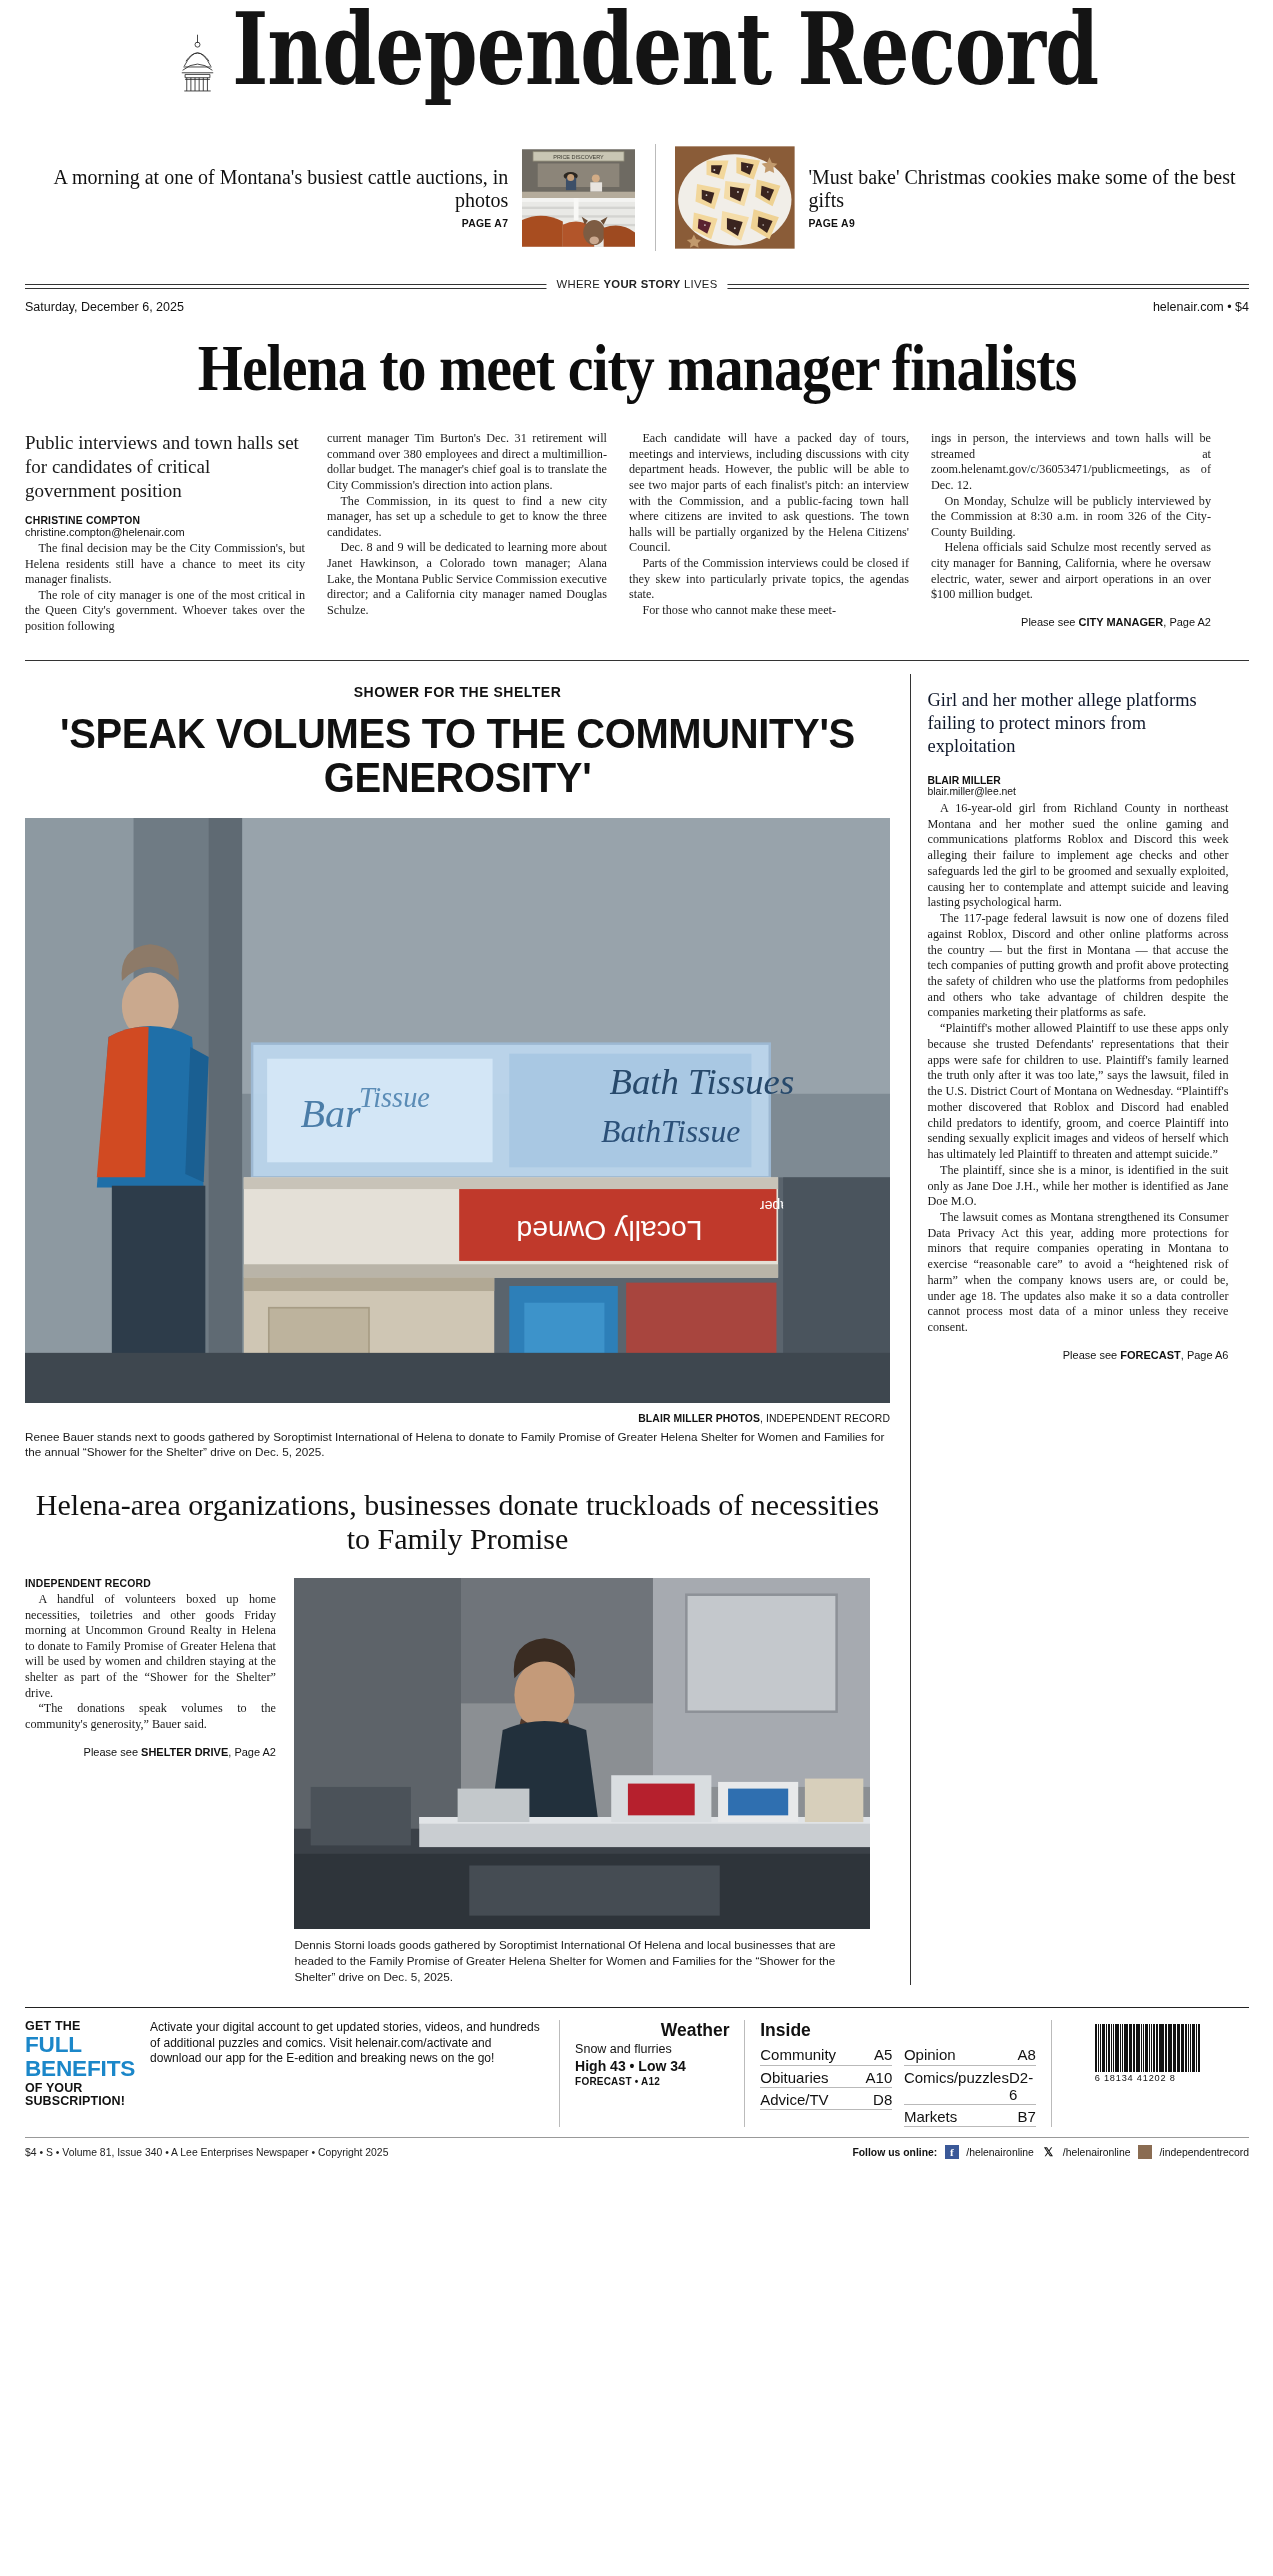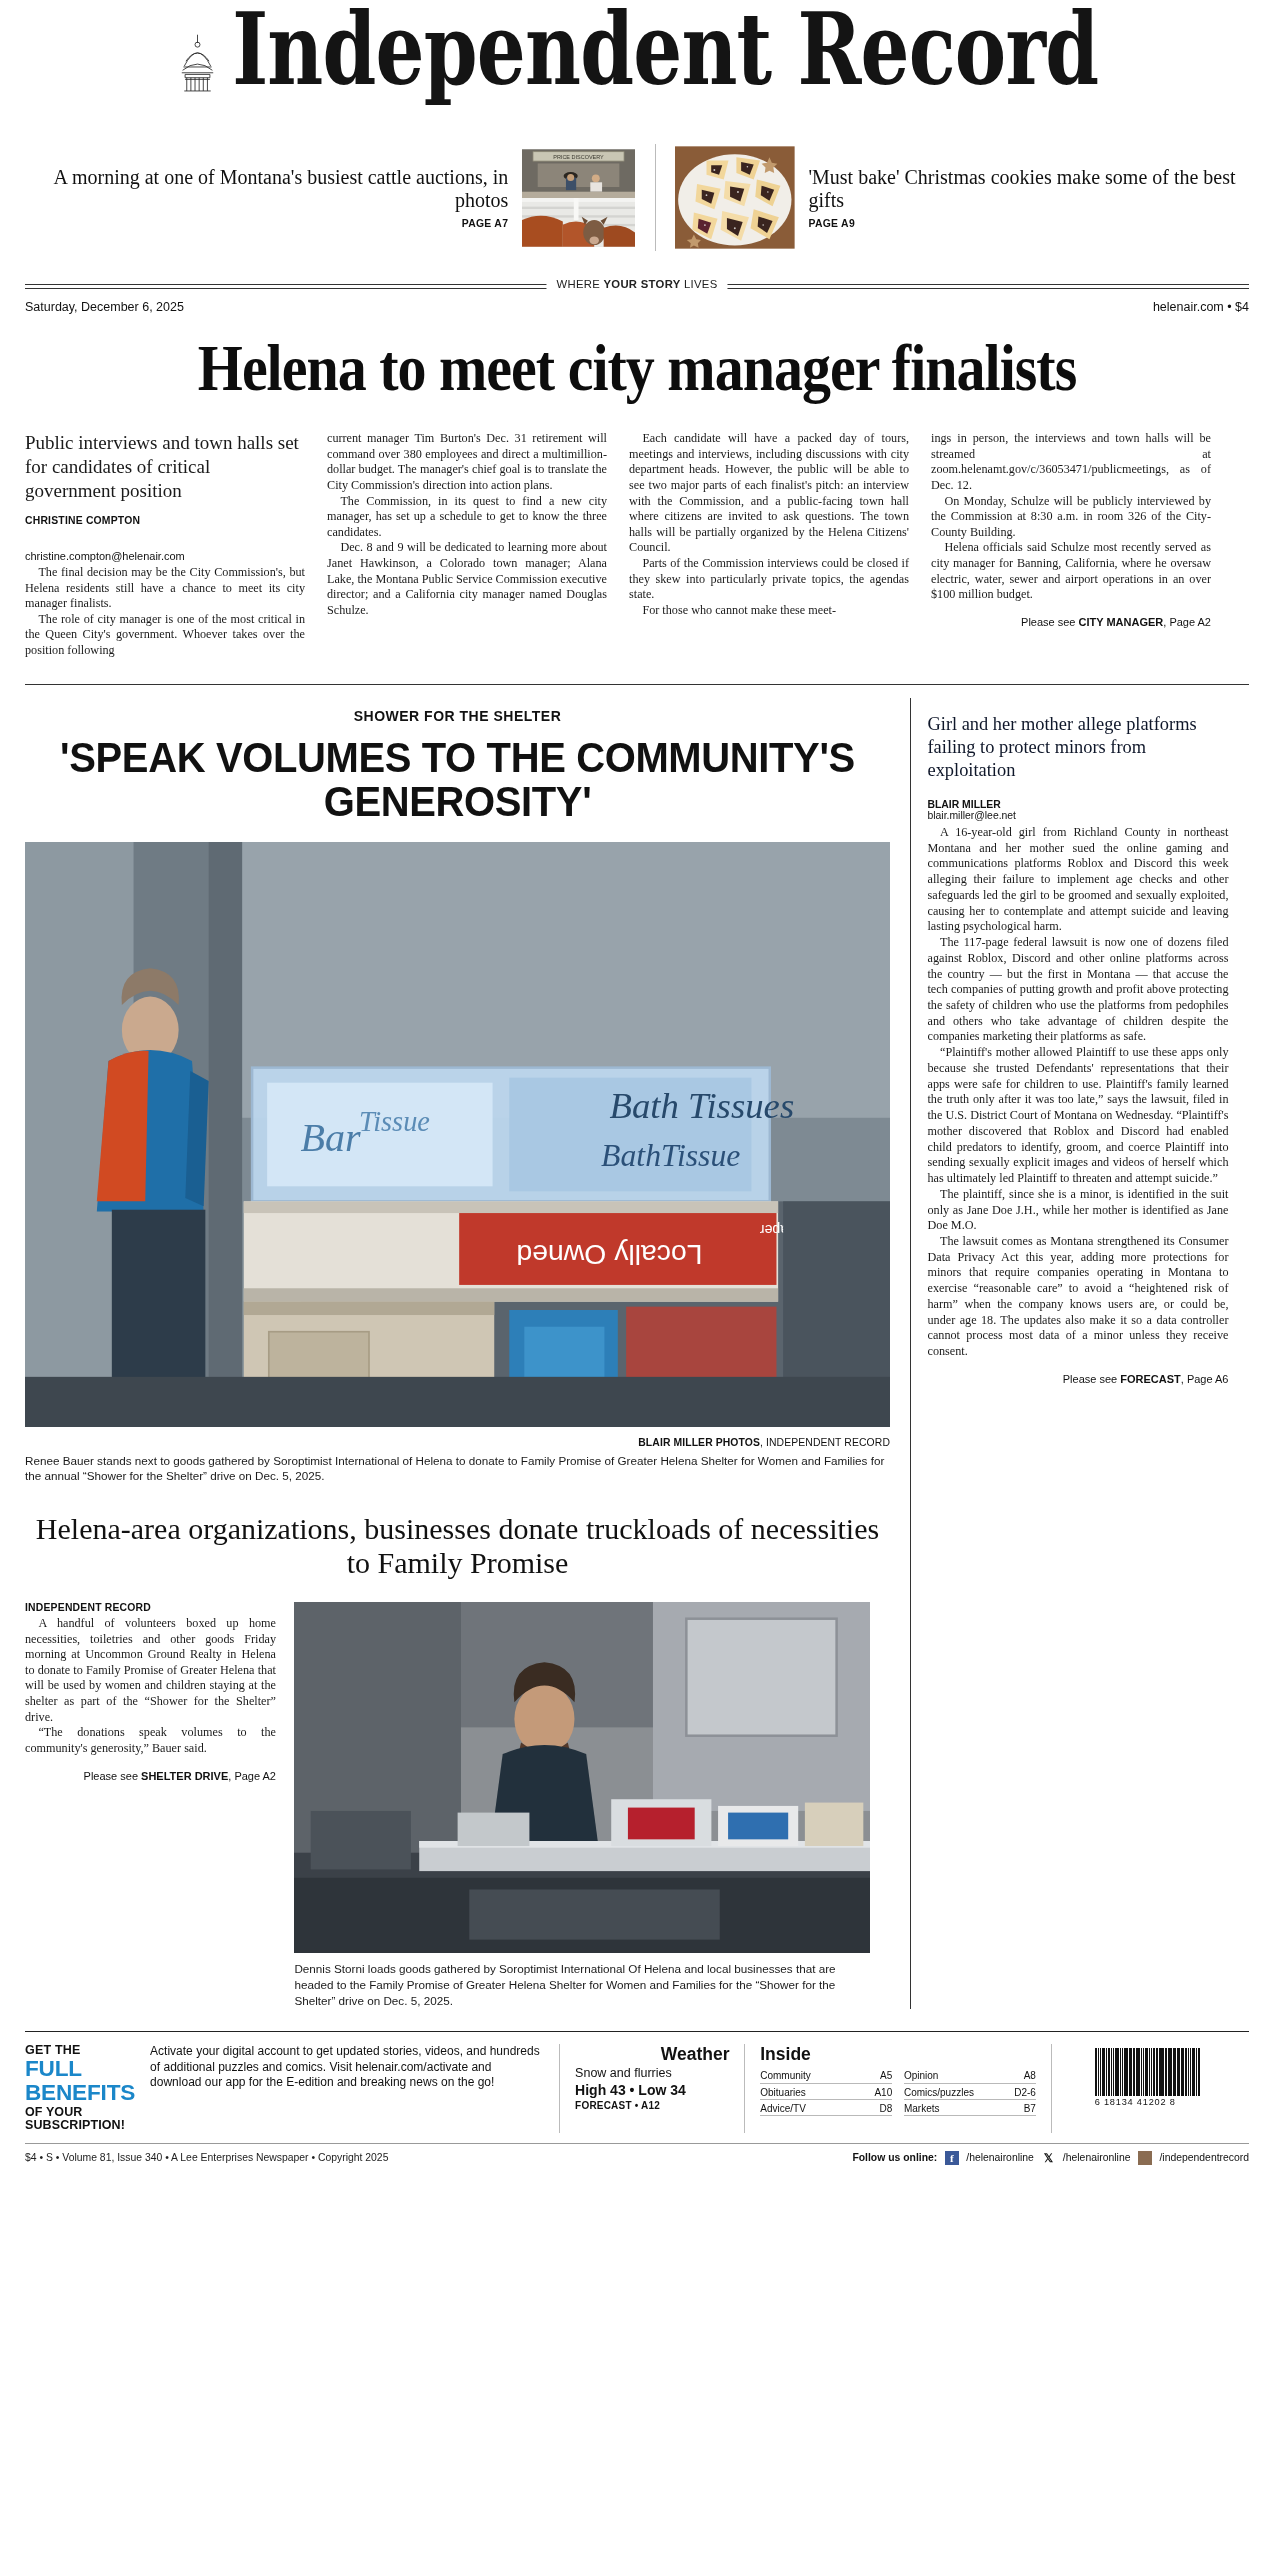--- a/index.html
+++ b/index.html
@@ -73,21 +73,21 @@
     transform-origin: top center;
     color: #0d0d0d;
   }
   .lead-body { display: flex; gap: 22px; margin-top: 37px; }
   .lead-col { width: 280px; }
   .lead-deck {
     font-family: "Liberation Serif", serif;
     font-size: 19px; line-height: 1.26; color: #1a1a1a; margin-bottom: 11.7px;
   }
   .byline-name { font-family: "Liberation Sans", sans-serif; font-weight: bold; font-size: 10.4px; letter-spacing: 0.2px; }
-  .byline-mail { font-family: "Liberation Sans", sans-serif; font-size: 11px; margin-bottom: 3.3px; margin-top: 24px; }
+  .byline-mail { font-family: "Liberation Sans", sans-serif; font-size: 11px; margin-bottom: 3.3px; }
   .bodytext { font-family: "Liberation Serif", serif; font-size: 12.2px; line-height: 1.28; text-align: justify; color: #1a1a1a; }
   .bodytext p { text-indent: 13.4px; }
   .jumpline { font-family: "Liberation Sans", sans-serif; font-size: 11px; text-align: right; margin-top: 13.4px; }
   .jumpline b { font-weight: bold; }
 
   
   .section-rule { border-top: 0.8px solid #333; margin-top: 25px; }
 
   
   .lower { display: flex; margin-top: 13.4px; }
@@ -148,21 +148,21 @@
   .weather-box { width: 159px; font-family: "Liberation Sans", sans-serif; }
   .weather-title { font-weight: bold; font-size: 17.5px; text-align: right; }
   .weather-cond { font-size: 12.5px; margin-top: 1.7px; }
   .weather-temp { font-weight: bold; font-size: 14px; margin-top: 1.7px; }
   .weather-fc { font-weight: bold; font-size: 10px; margin-top: 2.5px; letter-spacing: 0.2px; }
 
   .inside-box { width: 284px; font-family: "Liberation Sans", sans-serif; }
   .inside-title { font-weight: bold; font-size: 17.5px; margin-bottom: 3.3px; }
   .inside-grid { display: flex; gap: 11.7px; }
   .inside-col { flex: 1; }
-  .inside-row { display: flex; justify-content: space-between; font-size: 10px; padding: 2.5px 0 1.7px; border-bottom: 0.8px solid #b9b9b9; }
+  .inside-row { display: flex; justify-content: space-between; font-size: 15px; padding: 2.5px 0 1.7px; border-bottom: 0.8px solid #b9b9b9; }
 
   .barcode-box { margin-left: 28px; width: 159px; }
   .barcode { height: 52px; display: flex; align-items: flex-end; }
   .barcode i { display: inline-block; background: #111; margin-right: 0.8px; height: 48px; }
   .barcode-num { font-family: "Liberation Sans", sans-serif; font-size: 9.2px; margin-top: 1.7px; letter-spacing: 0.8px; }
 
   .footer-bottom-rule { border-top: 0.8px solid #999; margin-top: 10px; }
   .footer-bottom { display: flex; justify-content: space-between; align-items: center; margin-top: 6.7px; font-family: "Liberation Sans", sans-serif; font-size: 10.4px; }
   .colophon { color: #222; }
   .follow { display: flex; align-items: center; gap: 7.5px; }

